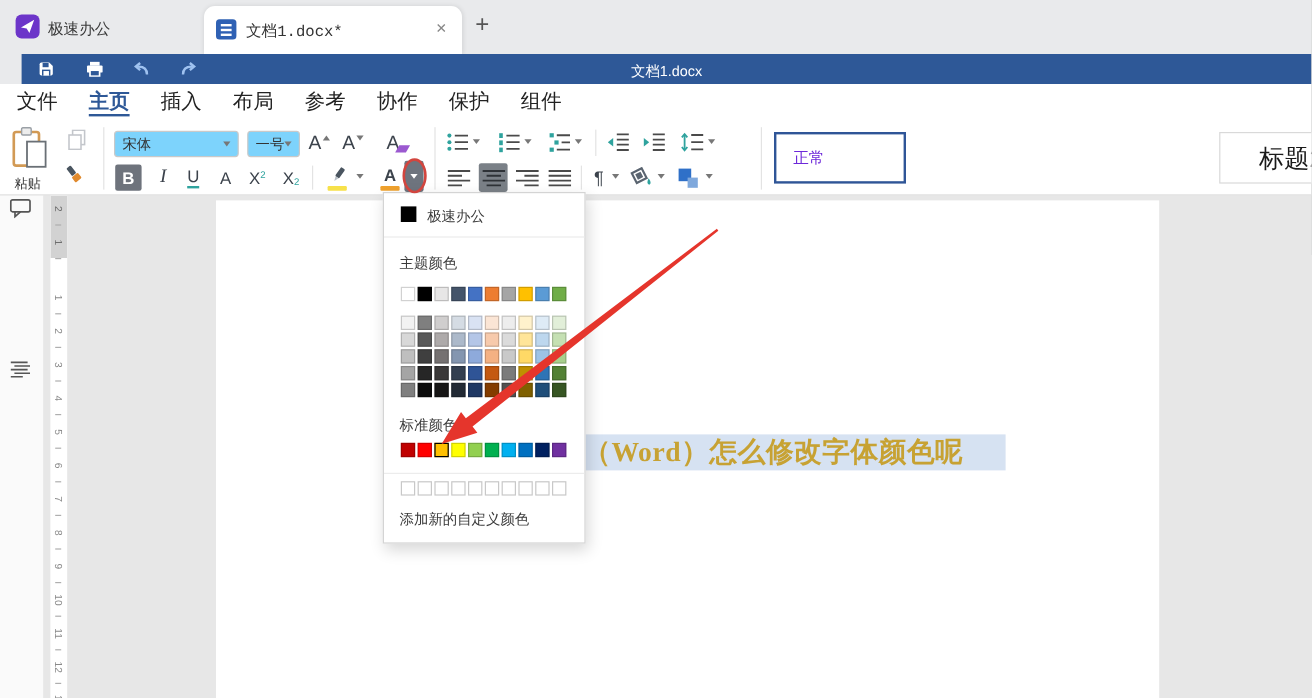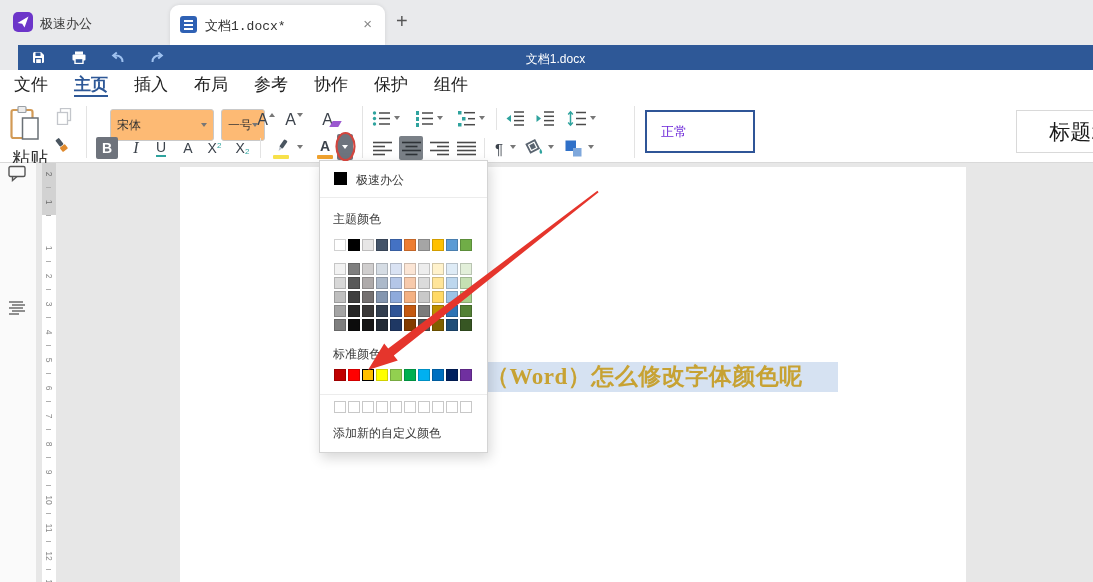--- a/index.html
+++ b/index.html
@@ -26,25 +26,25 @@
   
   .menubar { position:absolute; top:70px; left:0; right:0; height:30px; background:#fff; display:flex; padding-left:14px; gap:26px; }
   .menu-item { font-size:17px; color:#222; line-height:30px; position:relative; cursor:pointer; }
   .menu-item.active { color:#2E5897; font-weight:bold; }
   .menu-item.active::after { content:""; position:absolute; left:0; right:0; bottom:3px; height:2px; background:#2E5897; }
 
   
   .toolbar { position:absolute; top:100px; left:0; right:0; height:63px; background:#fff; border-bottom:1px solid #D9D9D9; }
   .vdiv { position:absolute; width:1px; background:#E3E3E3; }
   .tbtn { position:absolute; display:flex; align-items:center; justify-content:center; cursor:pointer; border-radius:2px; }
-  .combo { position:absolute; height:32px; border:1px solid #C9C9C9; border-radius:3px; font-size:12px; color:#333; display:flex; align-items:center; padding:0 6px; justify-content:space-between; cursor:pointer; background:#fdba74;margin-left:15px; }
+  .combo { position:absolute; height:22px; border:1px solid #C9C9C9; border-radius:3px; font-size:12px; color:#333; display:flex; align-items:center; padding:0 6px; justify-content:space-between; cursor:pointer; background:#7dd3fc; }
   .chev { display:inline-block; width:0; height:0; border-left:3.5px solid transparent; border-right:3.5px solid transparent; border-top:4px solid #777; }
   .chev.up { transform:rotate(180deg); }
   .chev.white { border-top-color:#fff; }
-  .paste-label { position:absolute; left:12px; top:46px; font-size:18px; color:#333; }
+  .paste-label { position:absolute; left:12px; top:46px; font-size:11px; color:#333; }
   .glyph { font-size:14px; color:#3C434C; }
   .teal { color:#2FA39E; }
   .bar-under { position:absolute; left:3px; bottom:2px; width:16px; height:4px; border-radius:1px; }
   .chevbox { position:absolute; left:337px; top:34px; width:16px; height:26px; background:#6E747E; border-radius:2px; display:flex; align-items:center; justify-content:center; }
 
   .style-box { position:absolute; top:10px; height:43px; background:#fff; border:1px solid #D9D9D9; cursor:pointer; }
   .style-box.sel { border:2px solid #2F5597; }
   .style-box .style-label { position:absolute; left:14px; top:50%; transform:translateY(-50%); font-size:13px; color:#6d28d9; white-space:nowrap; }
   .style-box.heading .style-label { left:50%; transform:translate(-50%,-50%); font-size:21px; color:#1A1A1A; }
   .sb0 { left:645px; width:110px; } .sb1 { left:767px; width:112px; }

